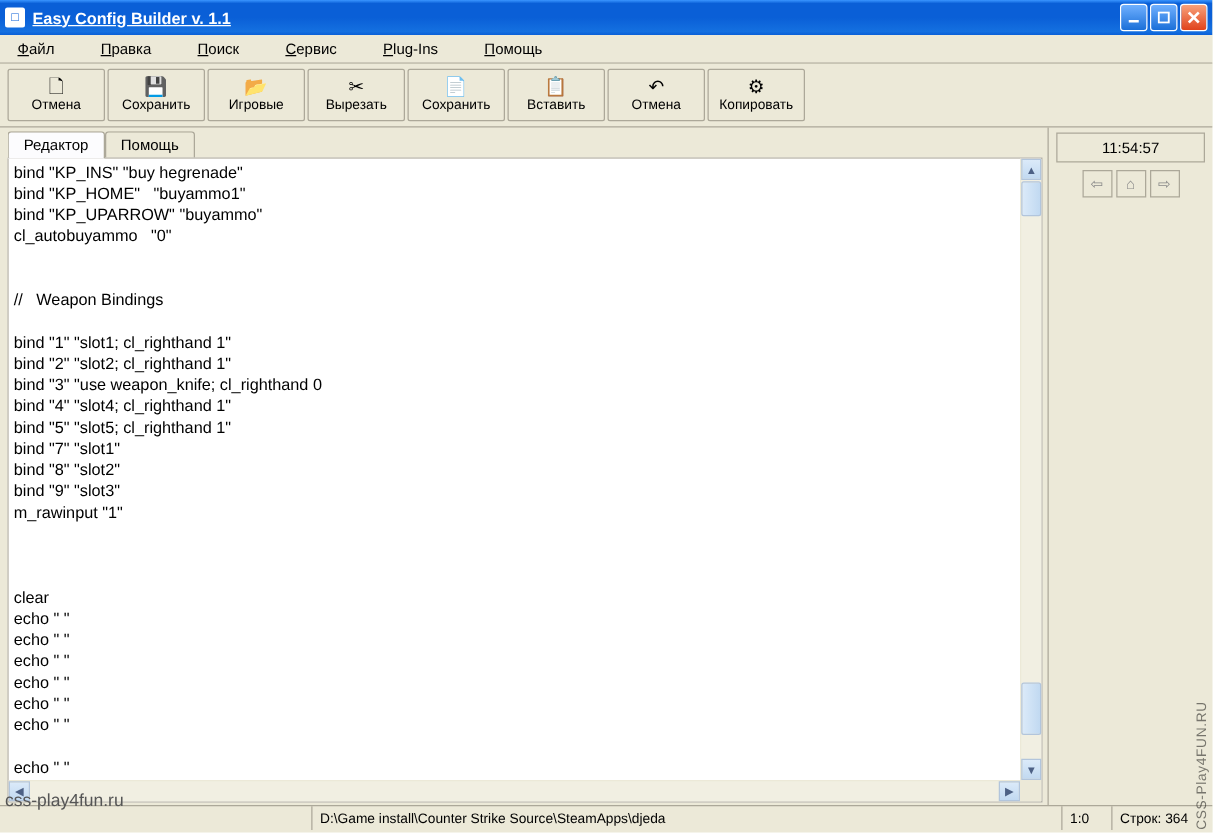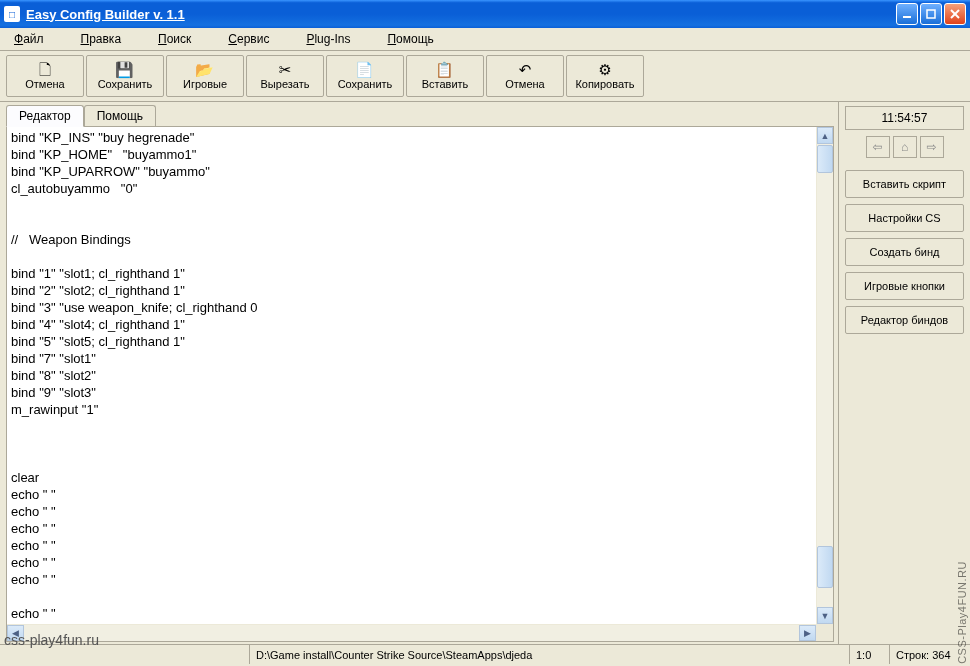--- a/index.html
+++ b/index.html
@@ -358,27 +358,20 @@
     </div>
   </div>
 
   <div class="right-pane">
     <div class="clockbox">11:54:57</div>
     <div class="navrow">
       <div class="navbtn">⇦</div>
       <div class="navbtn">⌂</div>
       <div class="navbtn">⇨</div>
     </div>
-    <div id="sidebuttons" style="display: flex; flex-direction: column; gap: 6px; margin-top: 6px;">
-        <div class="sidebtn">Вставить скрипт</div>
-        <div class="sidebtn">Настройки CS</div>
-        <div class="sidebtn">Создать бинд</div>
-        <div class="sidebtn">Игровые кнопки</div>
-        <div class="sidebtn">Редактор биндов</div>
-      </div>
   </div>
 </div>
 
 <div class="statusbar">
   <div class="status-cell" style="width:250px"></div>
   <div class="status-cell" style="flex:1">D:\Game install\Counter Strike Source\SteamApps\djeda</div>
   <div class="status-cell" style="width:40px">1:0</div>
   <div class="status-cell" style="width:80px;border-right:none">
     <span>Строк:</span>&nbsp;<span>364</span>
   </div>

